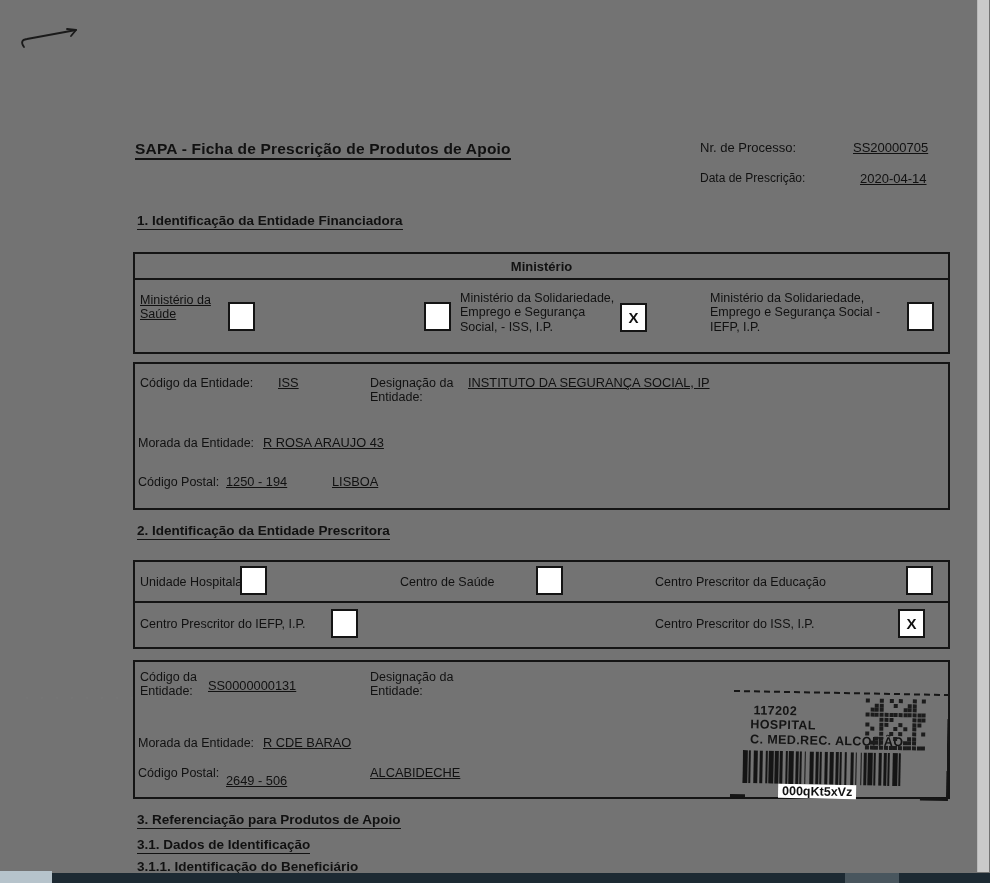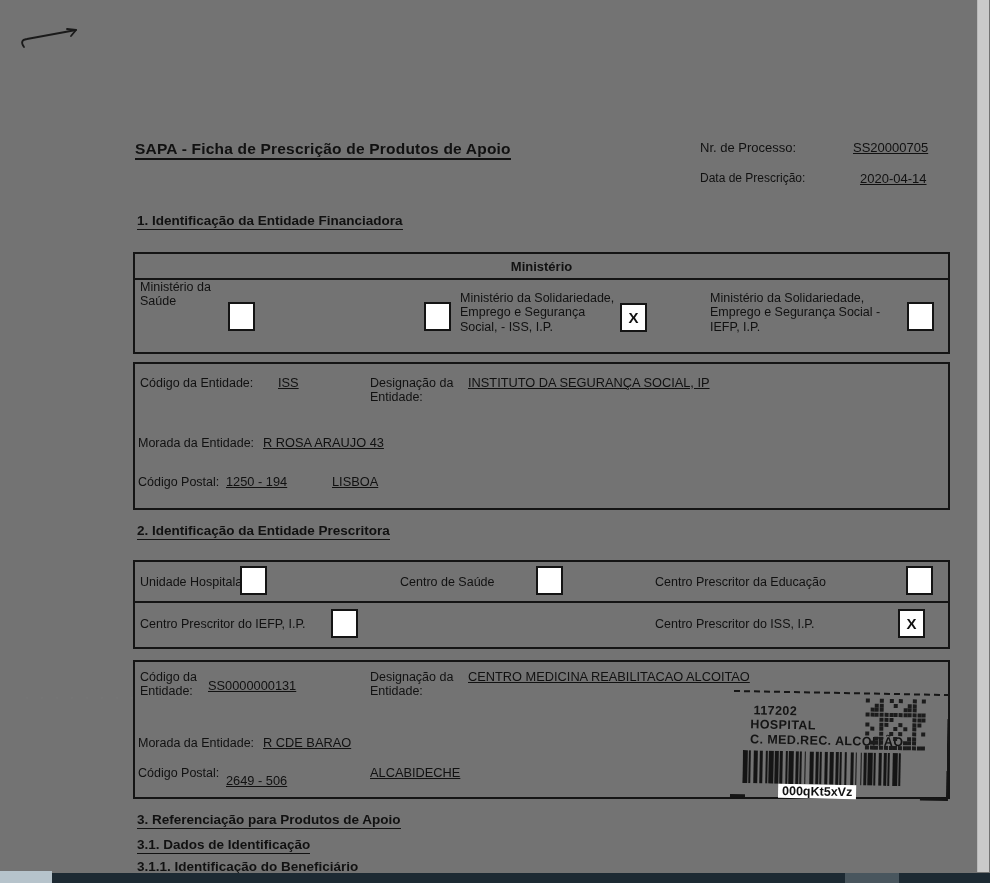--- a/index.html
+++ b/index.html
@@ -61,21 +61,21 @@
   <div class="abs val" style="left:853px;top:141px;font-size:13px;">SS20000705</div>
   <div class="abs lbl" style="left:700px;top:172px;font-size:12px;">Data de Prescrição:</div>
   <div class="abs val" style="left:860px;top:172px;font-size:13px;">2020-04-14</div>
 
   <div class="abs h-sec" style="left:137px;top:213px;"><span>1. Identificação da Entidade Financiadora</span></div>
 
   <div class="box" style="left:133px;top:252px;width:813px;height:98px;text-decoration:underline;">
     <div class="abs bold" style="left:0;right:0;top:5px;text-align:center;font-size:13px;">Ministério</div>
     <div class="divline" style="top:24px;"></div>
   </div>
-  <div class="abs lbl" style="left:140px;top:280px;width:92px;">Ministério da Saúde</div>
+  <div class="abs lbl" style="left:140px;top:293px;width:92px;text-decoration:underline;">Ministério da Saúde</div>
   <div class="checkbox" style="left:228px;top:302px;">
     <span></span>
     </div>
   <div class="checkbox" style="left:424px;top:302px;">
     <span></span>
     </div>
   <div class="abs lbl" style="left:460px;top:291px;width:158px;">Ministério da Solidariedade, Emprego e Segurança Social, - ISS, I.P.</div>
   <div class="checkbox" style="left:620px;top:303px;">
     <span>X</span>
     </div>
@@ -118,21 +118,20 @@
     </div>
   <div class="abs lbl" style="left:655px;top:617px;">Centro Prescritor do ISS, I.P.</div>
   <div class="checkbox" style="left:898px;top:609px;">
     <span>X</span>
     </div>
 
   <div class="box" style="left:133px;top:660px;width:813px;height:135px;"></div>
   <div class="abs lbl" style="left:140px;top:670px;width:64px;">Código da Entidade:</div>
   <div class="abs val" style="left:208px;top:679px;">SS0000000131</div>
   <div class="abs lbl" style="left:370px;top:670px;width:84px;">Designação da Entidade:</div>
-  <div class="abs val" style="left:468px;top:670px;">CENTRO MEDICINA REABILITACAO ALCOITAO</div>
   <div class="abs lbl" style="left:138px;top:736px;">Morada da Entidade:</div>
   <div class="abs val" style="left:263px;top:736px;">R CDE BARAO</div>
   <div class="abs lbl" style="left:138px;top:766px;">Código Postal:</div>
   <div class="abs val" style="left:226px;top:766px;margin-top:8px;">2649 - 506</div>
   <div class="abs val" style="left:370px;top:766px;">ALCABIDECHE</div>
 
   <div class="margin-dots"></div>
 
   <div class="sticker">
     <div class="sticker-txt" style="left:20px;top:11px;">117202</div>

